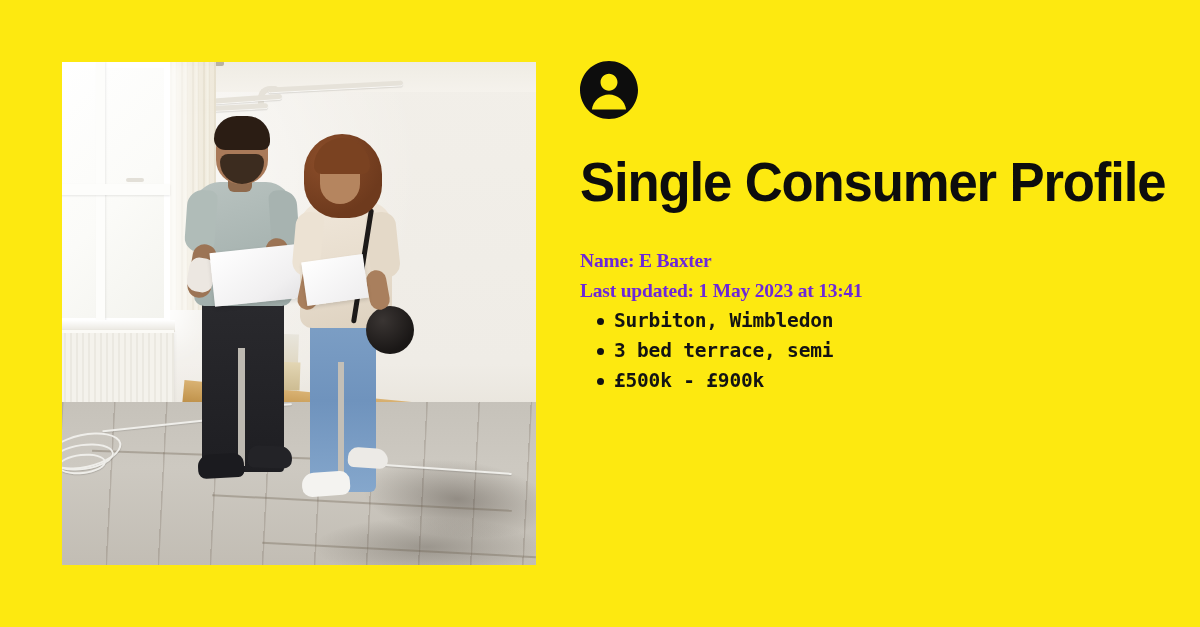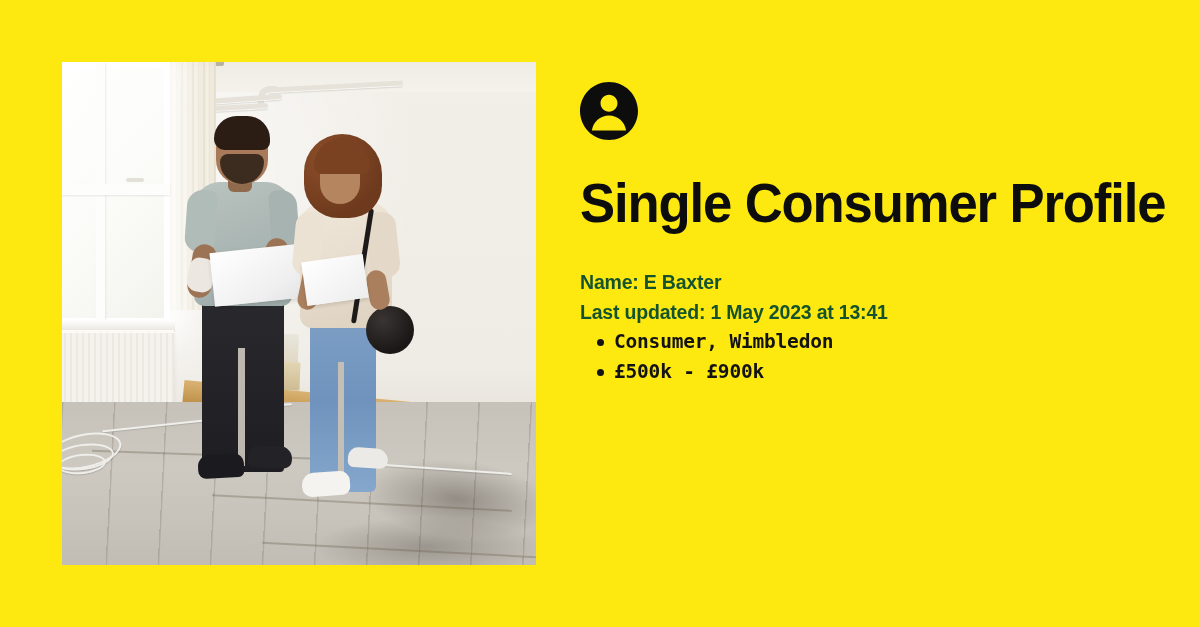--- a/index.html
+++ b/index.html
@@ -313,43 +313,43 @@
   
   .photo-light {
     position:absolute; inset:0;
     background:radial-gradient(ellipse at 8% 22%, rgba(255,255,255,.85), rgba(255,255,255,0) 52%);
     pointer-events:none;
   }
 
   
   .content {
     position:absolute;
-    left:580px; top:68px;
+    left:580px; top:47px;
     width:580px;
   }
   .avatar-icon { display:block; width:58px; height:58px; margin:14px 0 0 0; }
   .title {
     margin-top:34px;
     font-family:"Liberation Sans Narrow","Liberation Sans", sans-serif;
     font-weight:700;
     font-size:56px;
     line-height:1.02;
     letter-spacing:-1.2px;
     color:#0d0d0d;
     transform:scaleX(.94);
     transform-origin:left center;
     white-space:nowrap;
   }
   .meta {
     margin-top:36px;
-    font-family:Liberation Sans, sans-serif;
+    font-family:Liberation Serif, serif;
     font-weight:700;
     font-size:19.5px;
     line-height:30px;
-    color:#14532d;
+    color:#6d28d9;
     letter-spacing:-0.2px;
   }
   .section-head {
     margin-top:30px;
     font-family:"DejaVu Sans Mono","Liberation Mono", monospace;
     font-weight:700;
     font-size:19.5px;
     line-height:30px;
     color:#131313;
     letter-spacing:-0.2px;
@@ -473,18 +473,19 @@
 
     <h1 class="title">Single Consumer Profile</h1>
 
     <div class="meta">
       <div>Name: E Baxter</div>
       <div>Last updated: 1 May 2023 at 13:41</div>
     </div>
 
 
     <ul class="profile-list">
-      <li>Consumer, Wimbledon</li>
+      <li>Surbiton, Wimbledon</li>
+      <li>3 bed terrace, semi</li>
       <li>£500k - £900k</li>
     </ul>
 
   </div>
 </div>
 
 </body></html>

